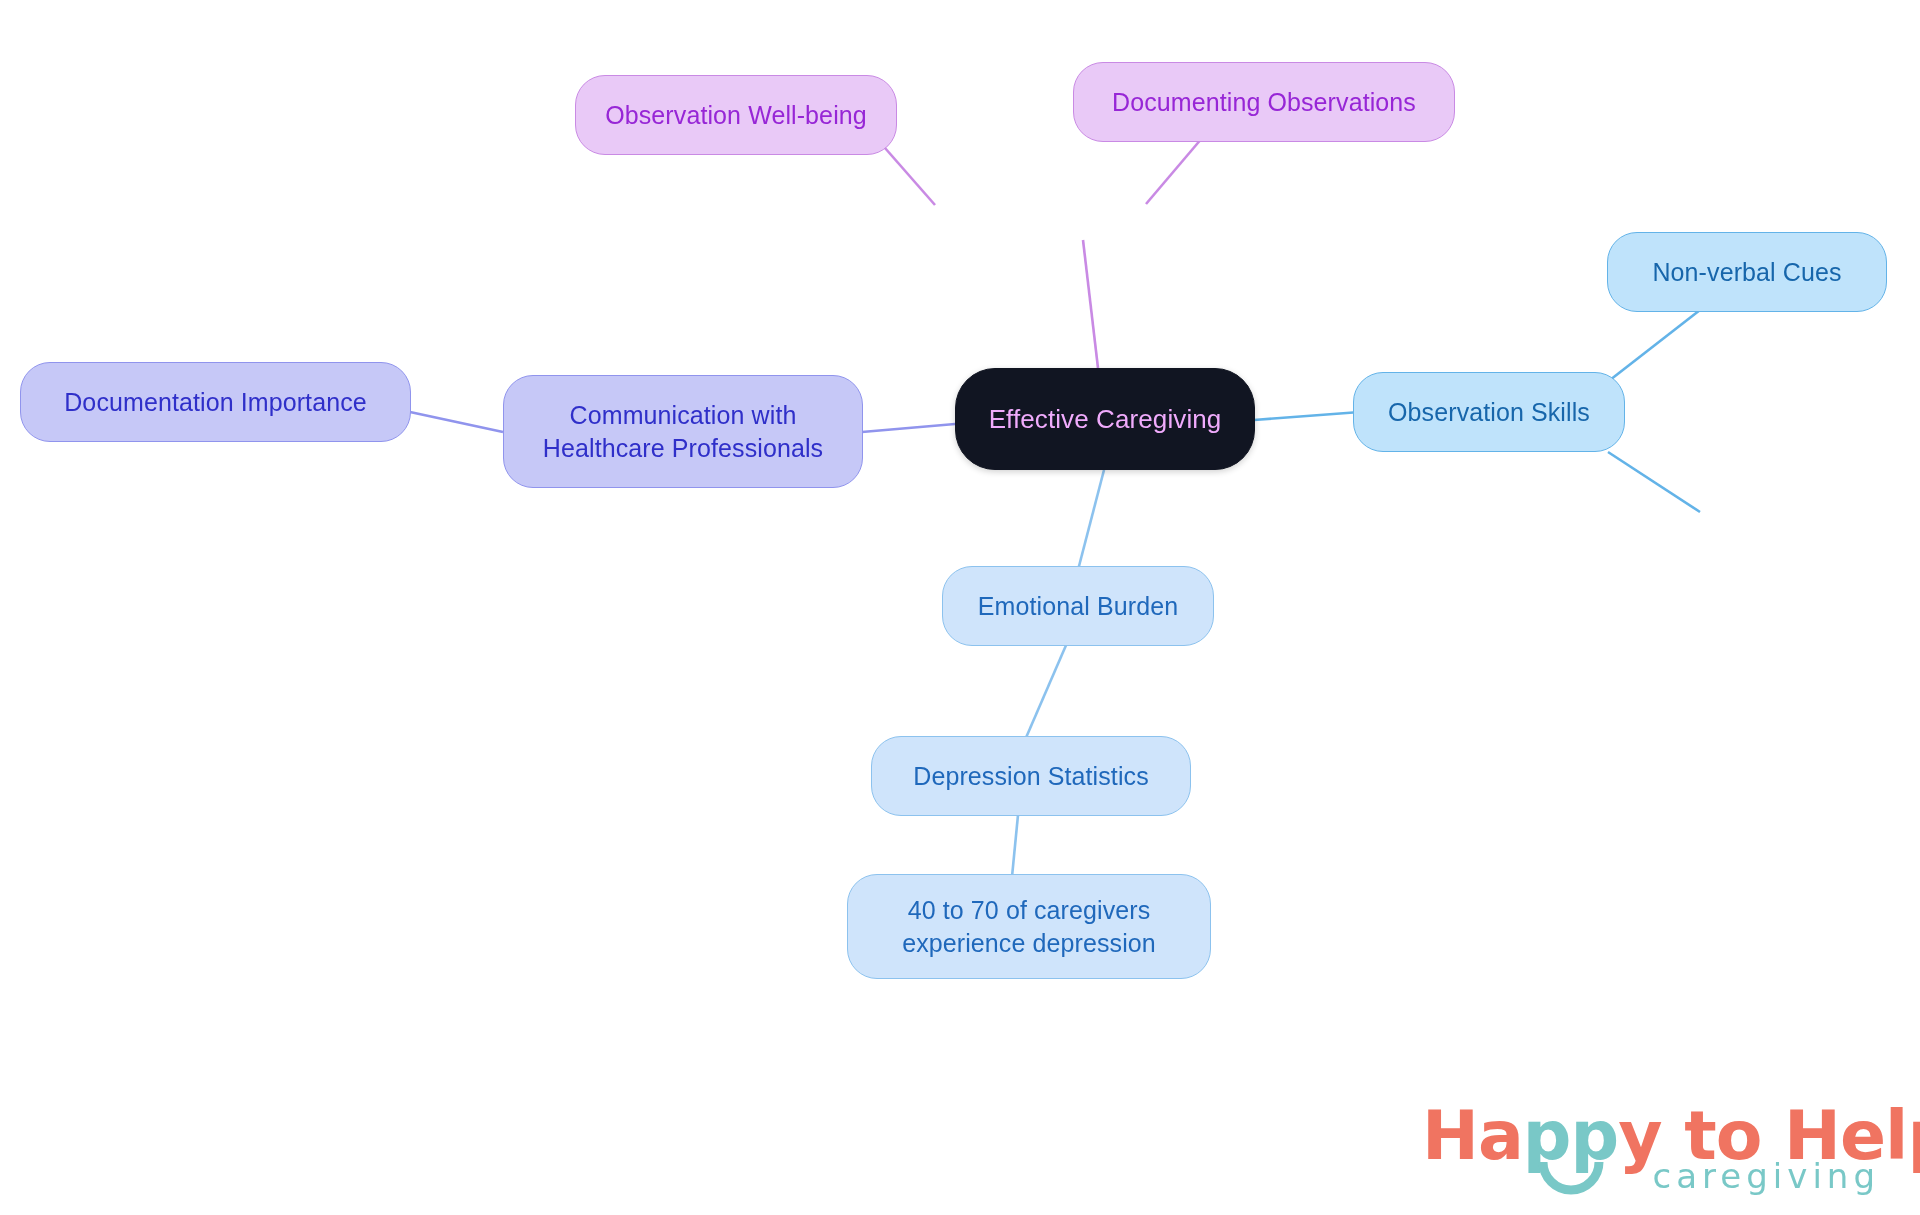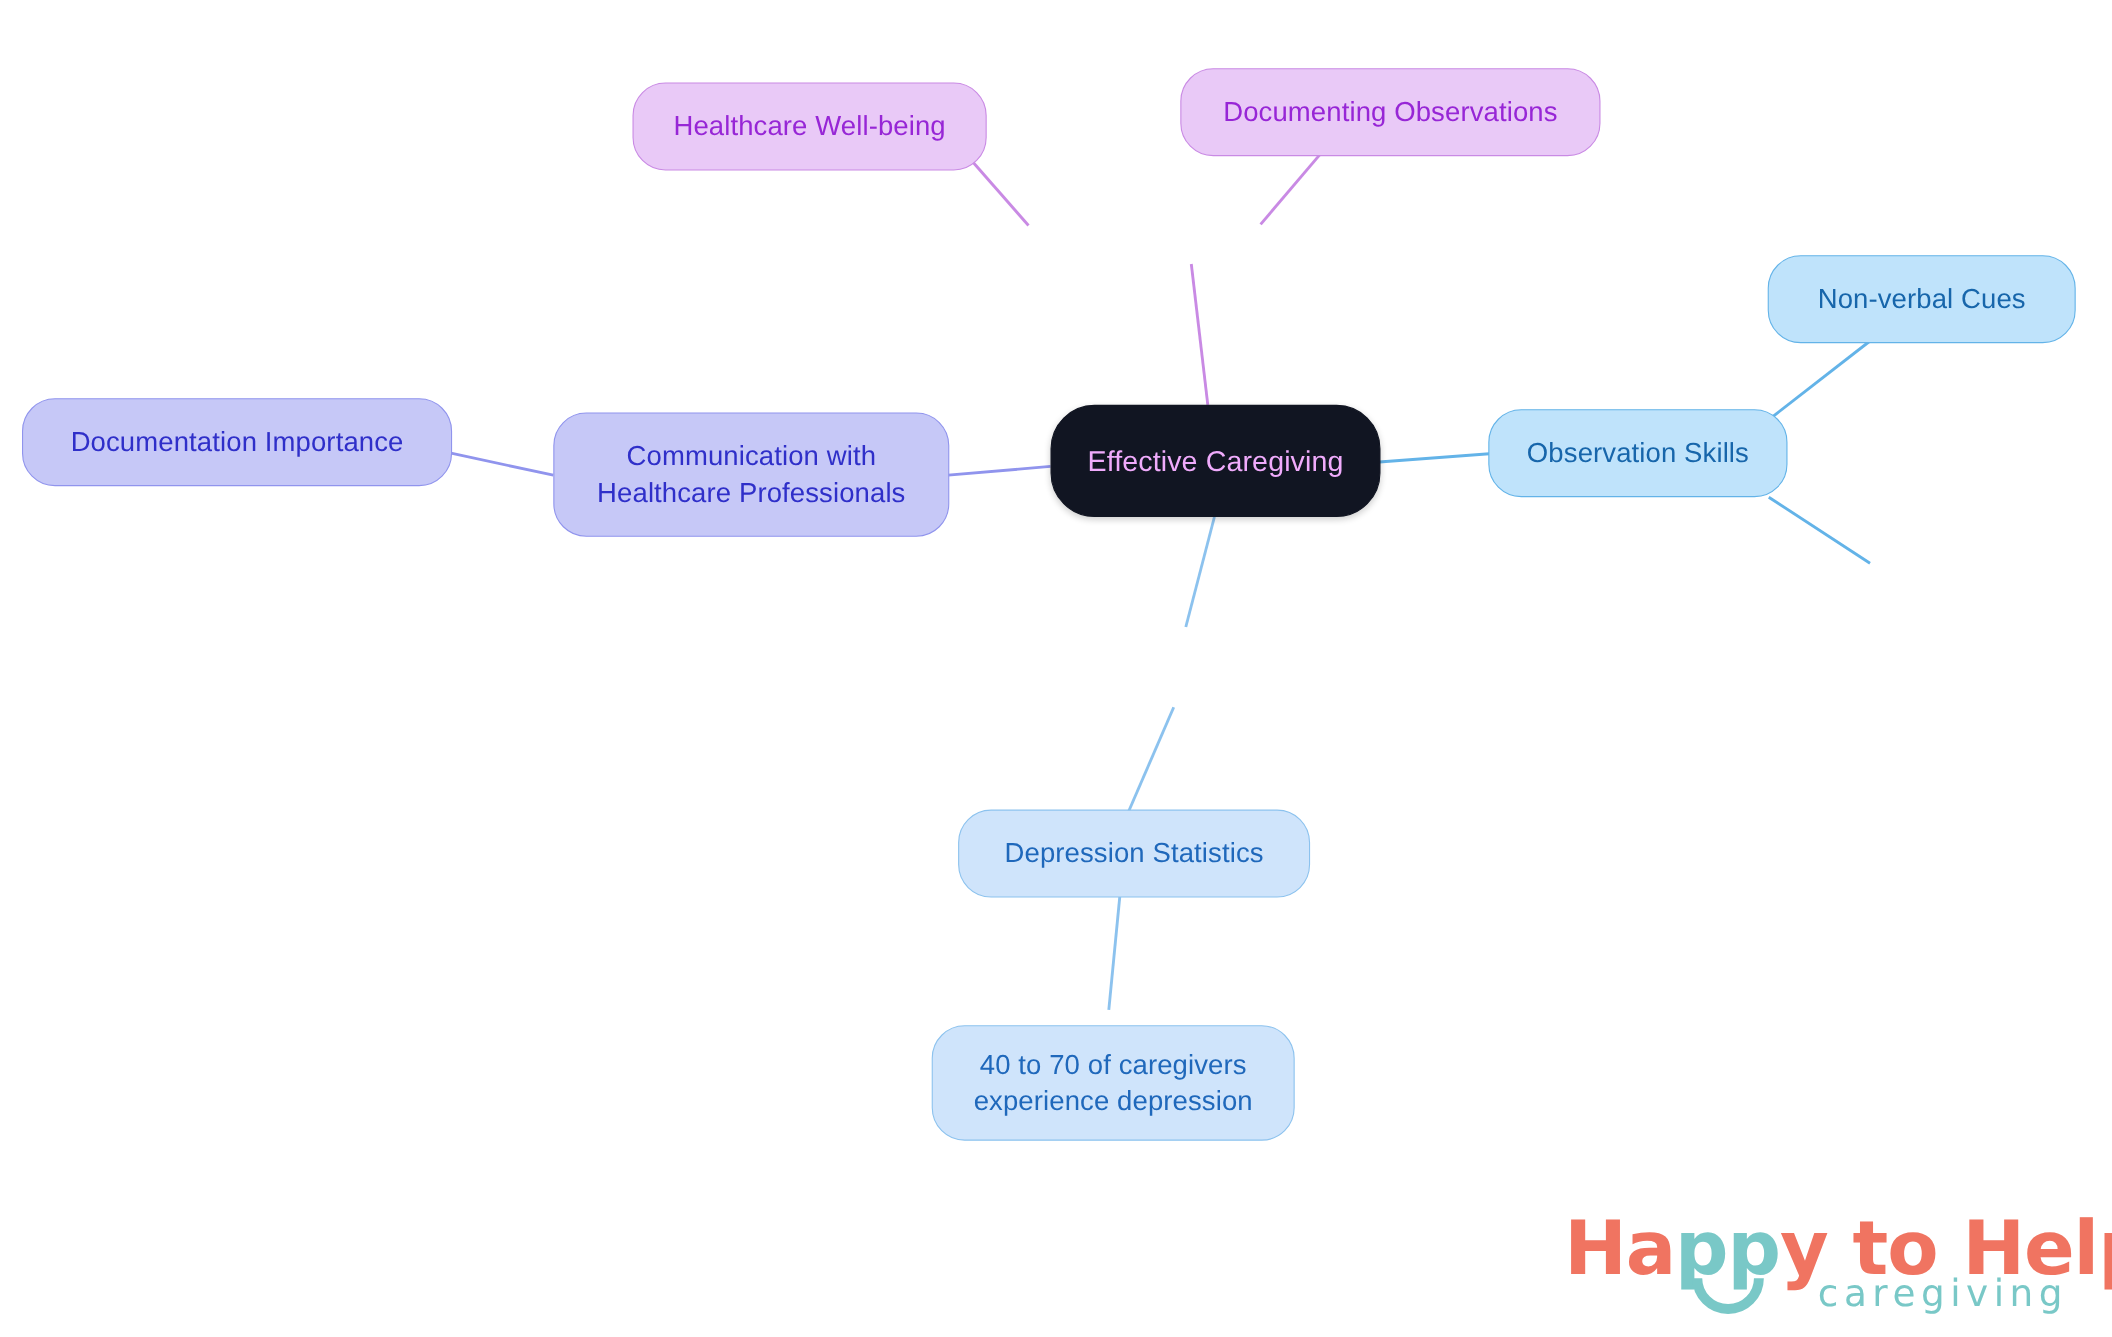--- a/index.html
+++ b/index.html
@@ -142,21 +142,21 @@
     <path d="M 1067 643 L 1025 740" stroke="#8cc2ee" stroke-width="2.6" fill="none"></path>
 
     <path d="M 1018 815 L 1008 918" stroke="#8cc2ee" stroke-width="2.6" fill="none"></path>
 
     <path d="M 955 424 L 862 432" stroke="#9094ed" stroke-width="2.6" fill="none"></path>
 
     <path d="M 503 432 L 410 412" stroke="#9094ed" stroke-width="2.6" fill="none"></path>
   </svg>
 
   <div class="node node-violet" style="left:575px; top:75px; width:322px; height:80px;">
-    <span class="node-label">Healthcare Well-being</span>
+    <span class="node-label">Observation Well-being</span>
   </div>
 
   <div class="node node-violet" style="left:1073px; top:62px; width:382px; height:80px;">
     <span class="node-label">Documenting Observations</span>
   </div>
 
 
   <div class="node node-periwinkle" style="left:503px; top:375px; width:360px; height:113px;">
     <span class="node-label">Communication with
 Healthcare Professionals</span>
@@ -172,26 +172,29 @@
 
   <div class="node node-blue" style="left:1607px; top:232px; width:280px; height:80px;">
     <span class="node-label">Non-verbal Cues</span>
   </div>
 
   <div class="node node-blue" style="left:1353px; top:372px; width:272px; height:80px;">
     <span class="node-label">Observation Skills</span>
   </div>
 
 
+  <div class="node node-blue-pale" style="left:942px; top:566px; width:272px; height:80px;">
+    <span class="node-label">Emotional Burden</span>
+  </div>
 
   <div class="node node-blue-pale" style="left:871px; top:736px; width:320px; height:80px;">
     <span class="node-label">Depression Statistics</span>
   </div>
 
-  <div class="node node-blue-pale" style="left:847px; top:932px; width:330px; height:105px;">
+  <div class="node node-blue-pale" style="left:847px; top:874px; width:364px; height:105px;">
     <span class="node-label">40 to 70 of caregivers
 experience depression</span>
   </div>
 
   <div id="logo">
     <div class="logo-main"><span class="logo-coral">Ha</span><span class="logo-teal">pp</span><span class="logo-coral">y to Help</span></div>
     <svg id="logo-smile" viewBox="0 0 66 40" xmlns="http://www.w3.org/2000/svg">
       <path d="M 5 4 A 28 28 0 0 0 61 4" stroke="#79c8c7" stroke-width="9" fill="none" stroke-linecap="butt"></path>
     </svg>
     <div class="logo-sub">caregiving</div>

